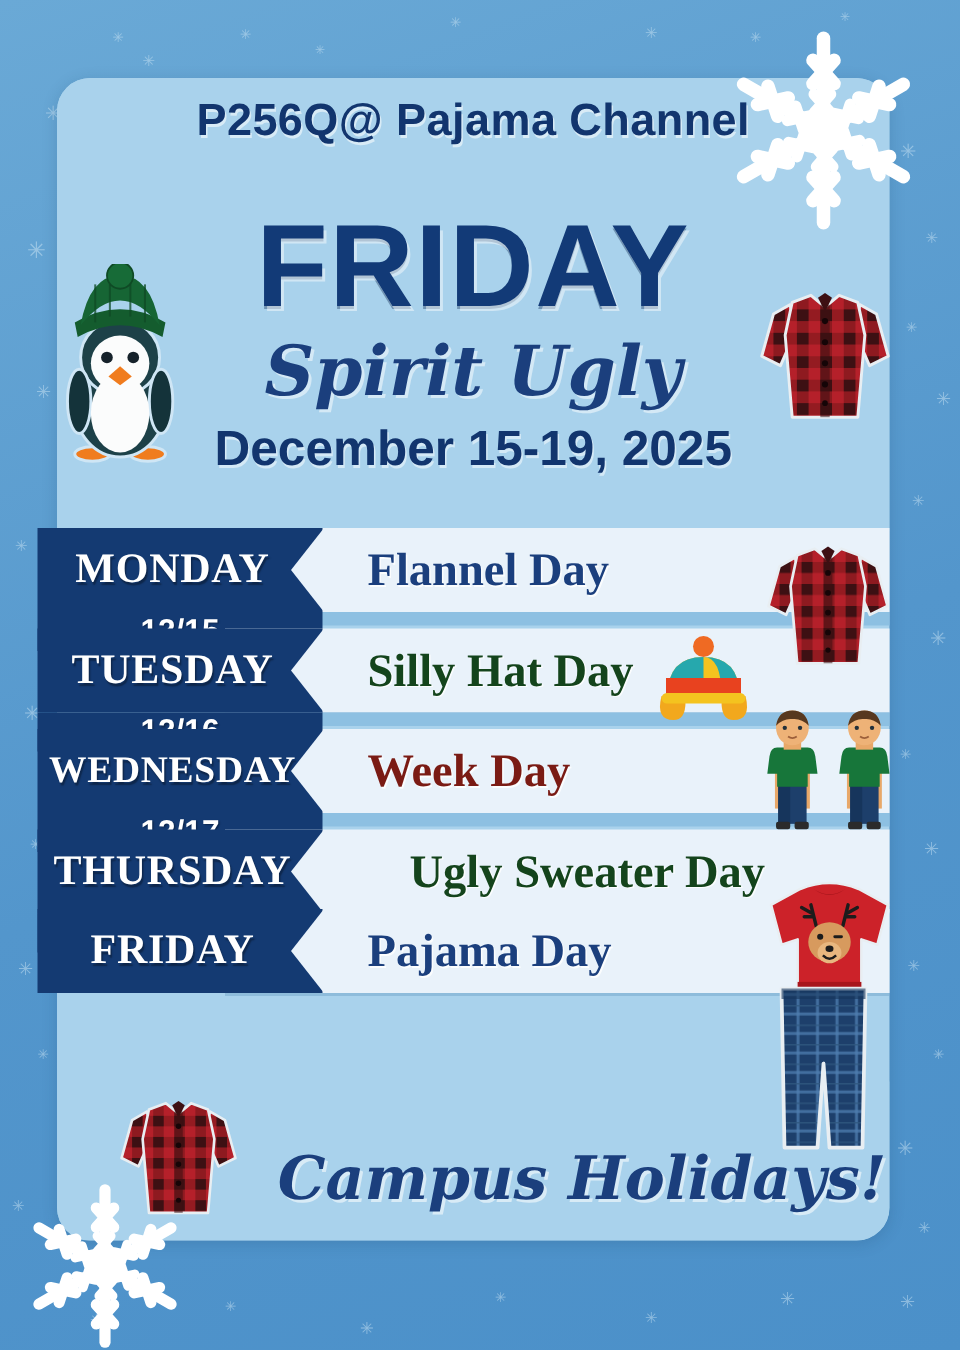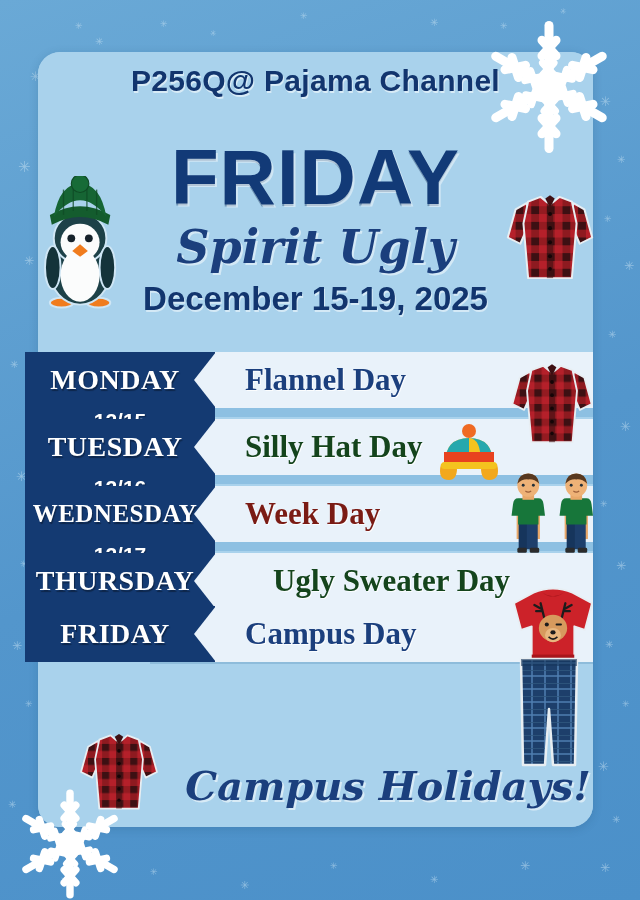--- a/index.html
+++ b/index.html
@@ -178,21 +178,21 @@
         <div class="tag" style="background: rgb(20, 58, 114);">
           <div class="dayname" style="font-size: 28px;">THURSDAY</div>
         </div>
         <div class="activity" style="left: 245px; color: rgb(20, 68, 28); margin-left: 28px;">Ugly Sweater Day</div>
       </div>
       <div class="row" style="top: 254px;">
         <div class="panel" style="background: rgb(233, 242, 250);"></div>
         <div class="tag" style="background: rgb(20, 58, 114);">
           <div class="dayname" style="font-size: 28px;">FRIDAY</div>
         </div>
-        <div class="activity" style="left: 245px; color: rgb(27, 63, 125);">Campus Day</div>
+        <div class="activity" style="left: 245px; color: rgb(27, 63, 125);">Pajama Day</div>
       </div>
     </div>
 
   <div id="artwork">
       <div class="art" style="left: 44px; top: 176px; width: 78px; height: 150px; z-index: 4;"><svg viewBox="0 0 80 150" width="78" height="150">
           <g stroke="#cfe6f5" stroke-width="2">
             <ellipse cx="18" cy="128" rx="12" ry="5" fill="#f07c1e"></ellipse>
             <ellipse cx="56" cy="128" rx="12" ry="5" fill="#f07c1e"></ellipse>
             <ellipse cx="37" cy="95" rx="31" ry="35" fill="#1d4148"></ellipse>
             <ellipse cx="37" cy="62" rx="27" ry="26" fill="#1d4148"></ellipse>

